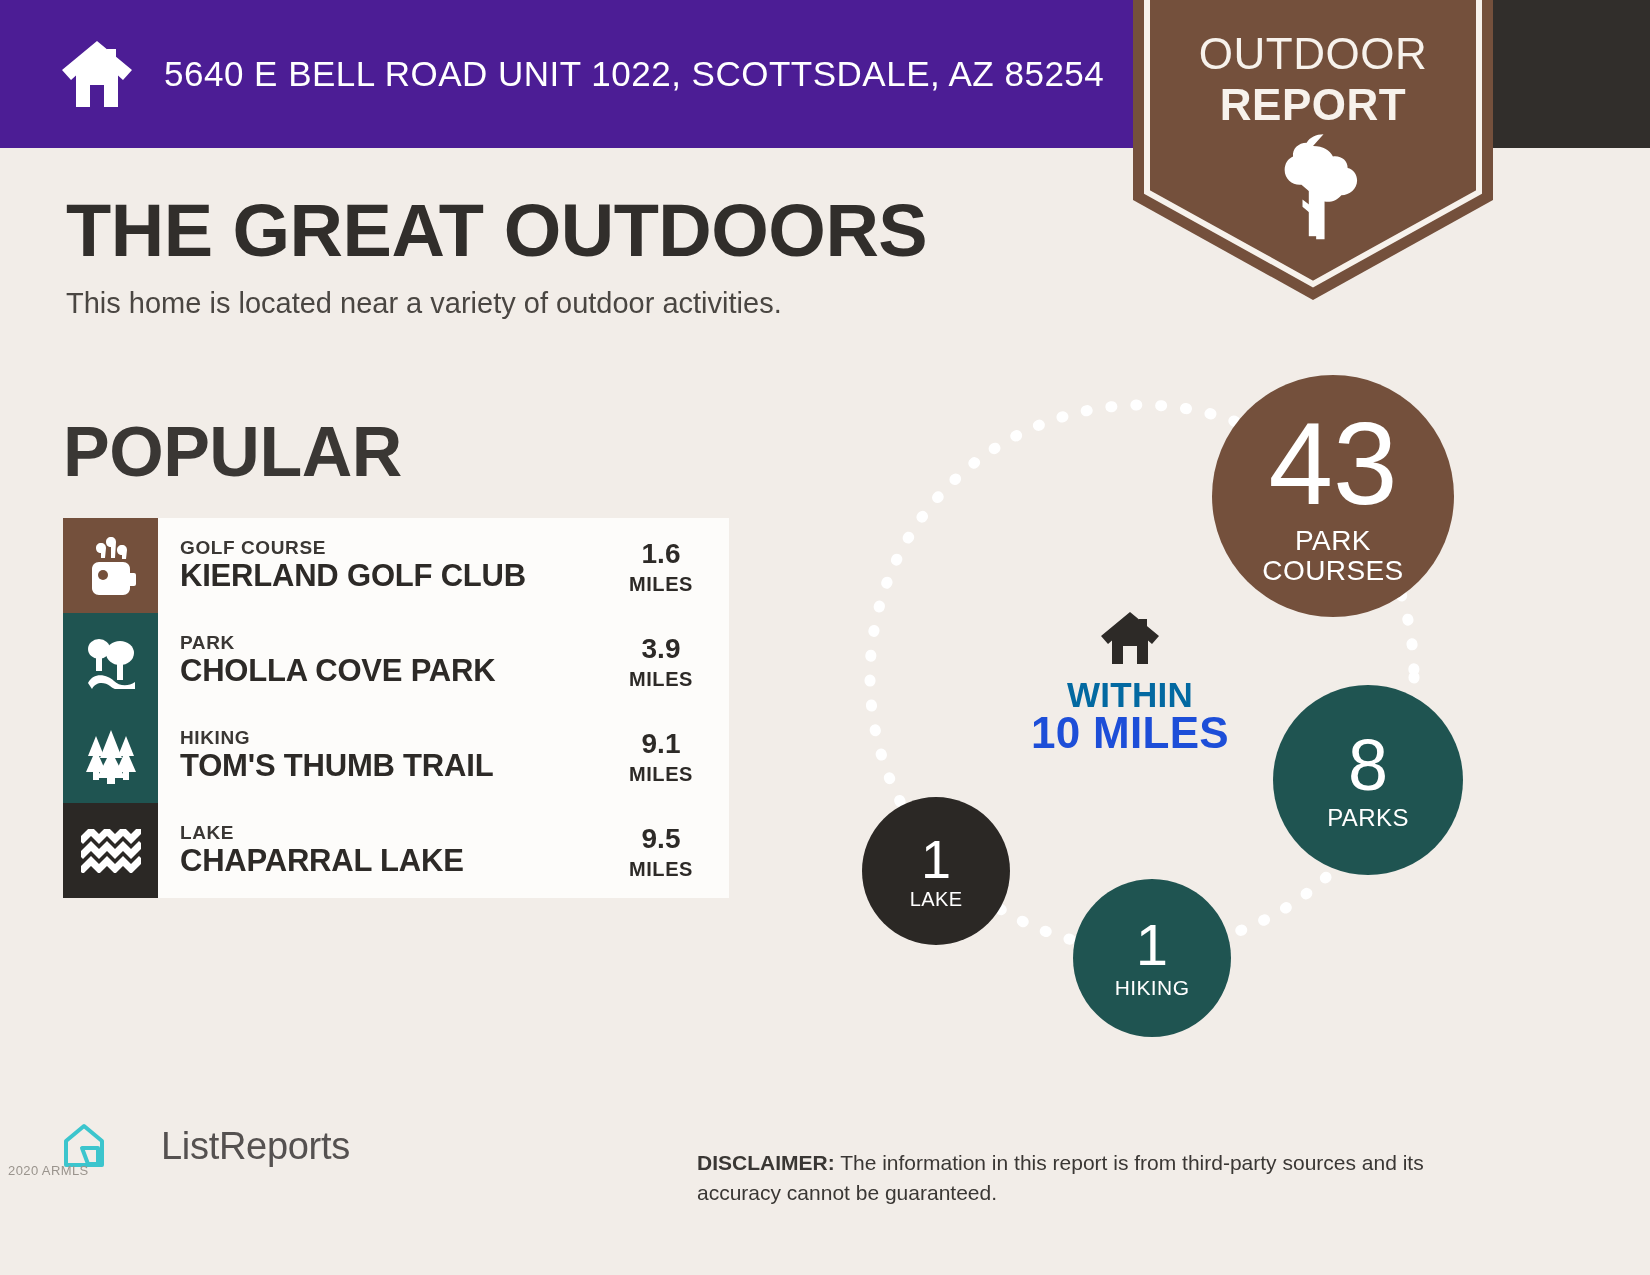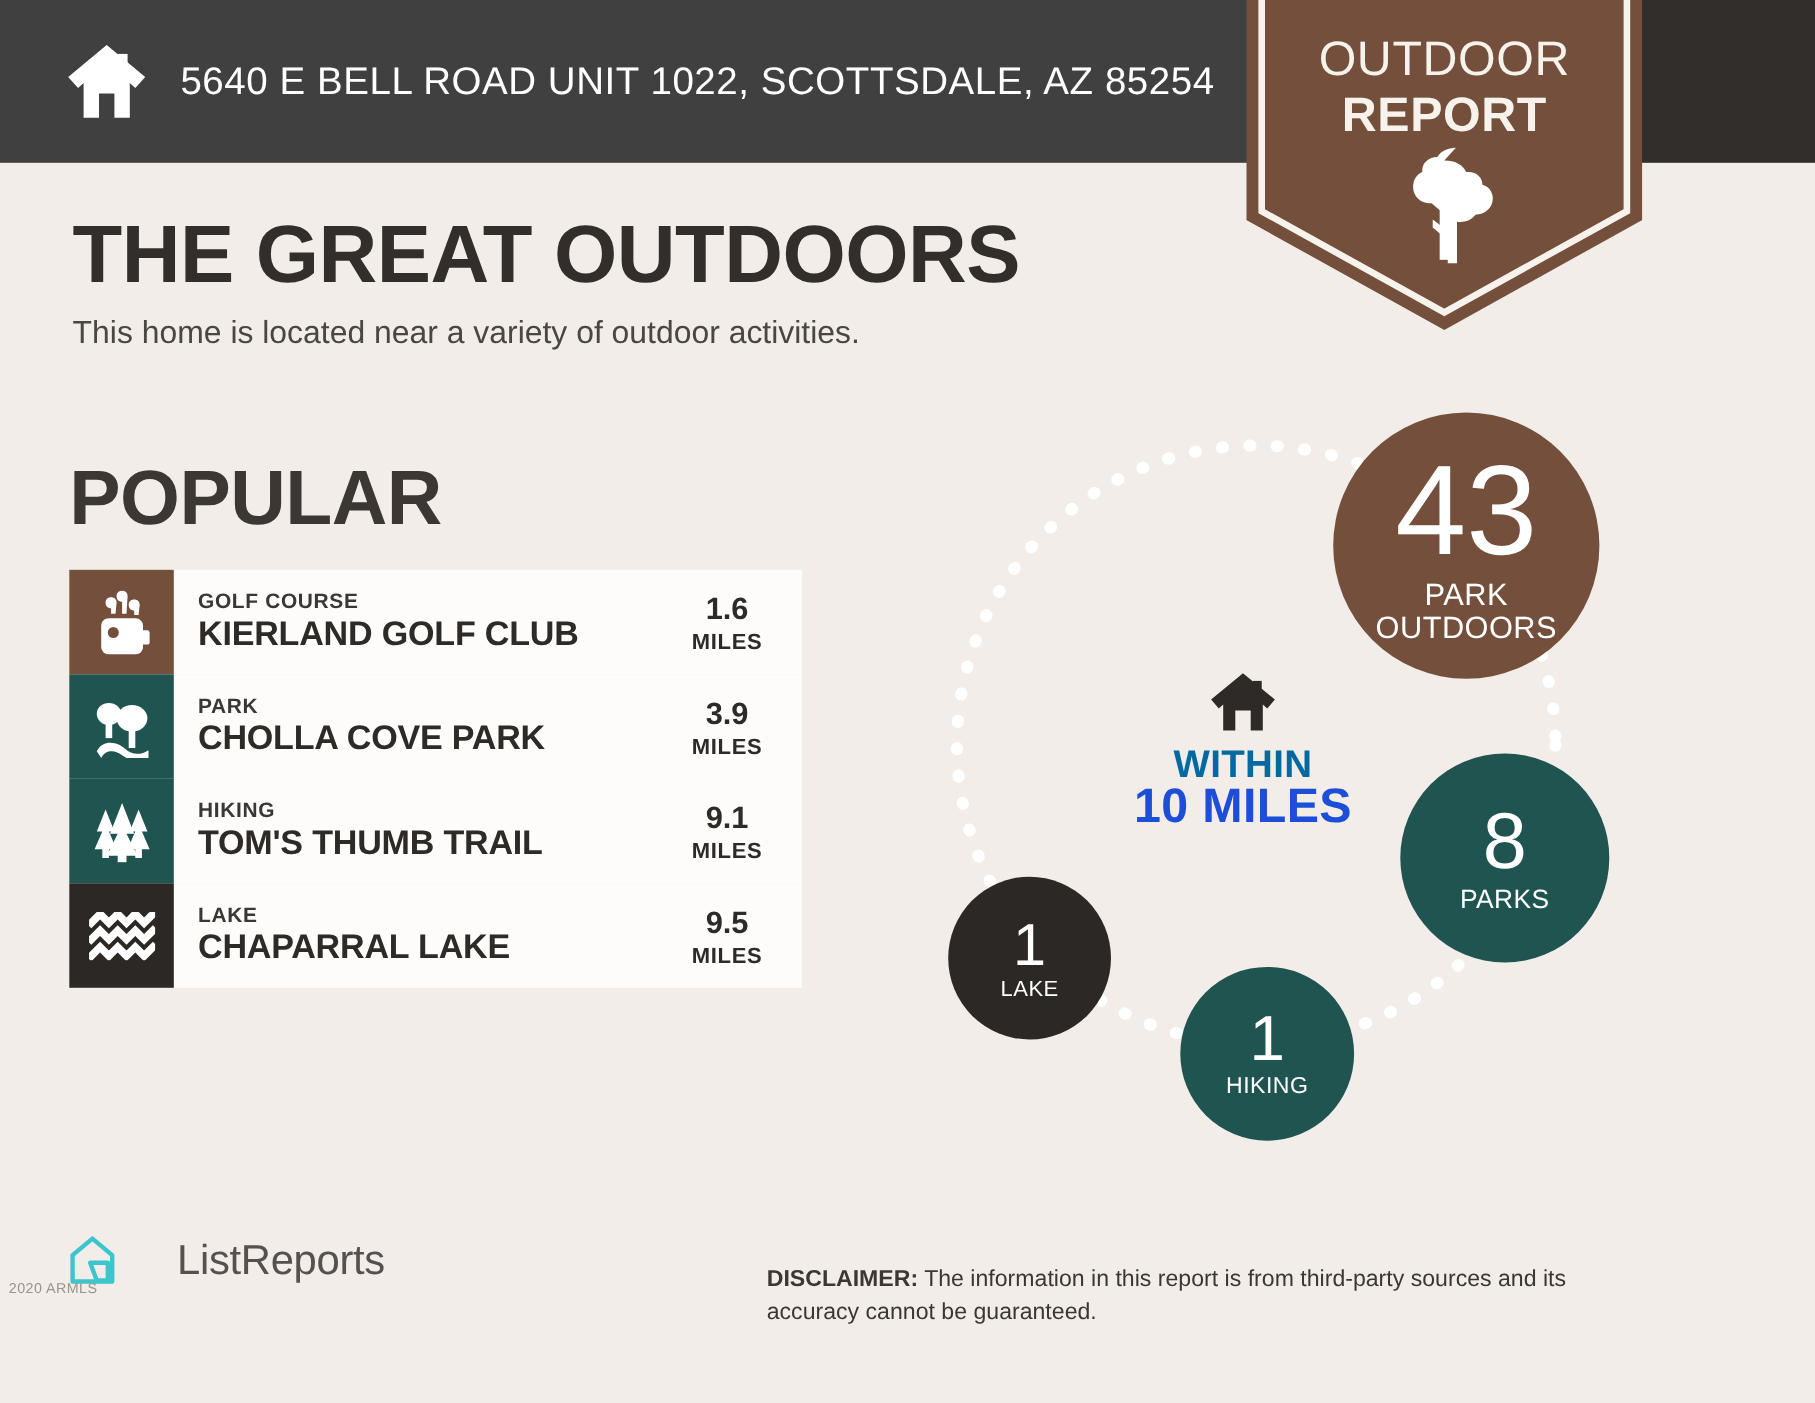--- a/index.html
+++ b/index.html
@@ -14,21 +14,21 @@
     overflow: hidden;
     position: relative;
   }
 
   
   .header {
     position: absolute;
     top: 0; left: 0;
     width: 1185px;
     height: 148px;
-    background: #404040;
+    background: #4c1d95;
     display: flex;
     align-items: center;
     padding-left: 60px;
     box-sizing: border-box;
   }
   .header-home-icon {
     width: 74px;
     height: 70px;
     flex: 0 0 auto;
     margin-right: 30px;
@@ -427,21 +427,21 @@
 <div class="cluster">
 
   <svg class="dotted-ring" width="680" height="680" aria-hidden="true">
     <circle cx="312" cy="322" r="272" fill="none" stroke="#ffffff" stroke-width="11" stroke-linecap="round" stroke-dasharray="1 24"></circle>
   </svg>
 
   <div class="bubble bubble-golf">
     <div class="num">43</div>
     <div class="lbl">
       <div>PARK</div>
-      <div>OUTDOORS</div>
+      <div>COURSES</div>
     </div>
   </div>
 
   <div class="bubble bubble-parks">
     <div class="num">8</div>
     <div class="lbl">PARKS</div>
   </div>
 
   <div class="bubble bubble-hiking">
     <div class="num">1</div>

